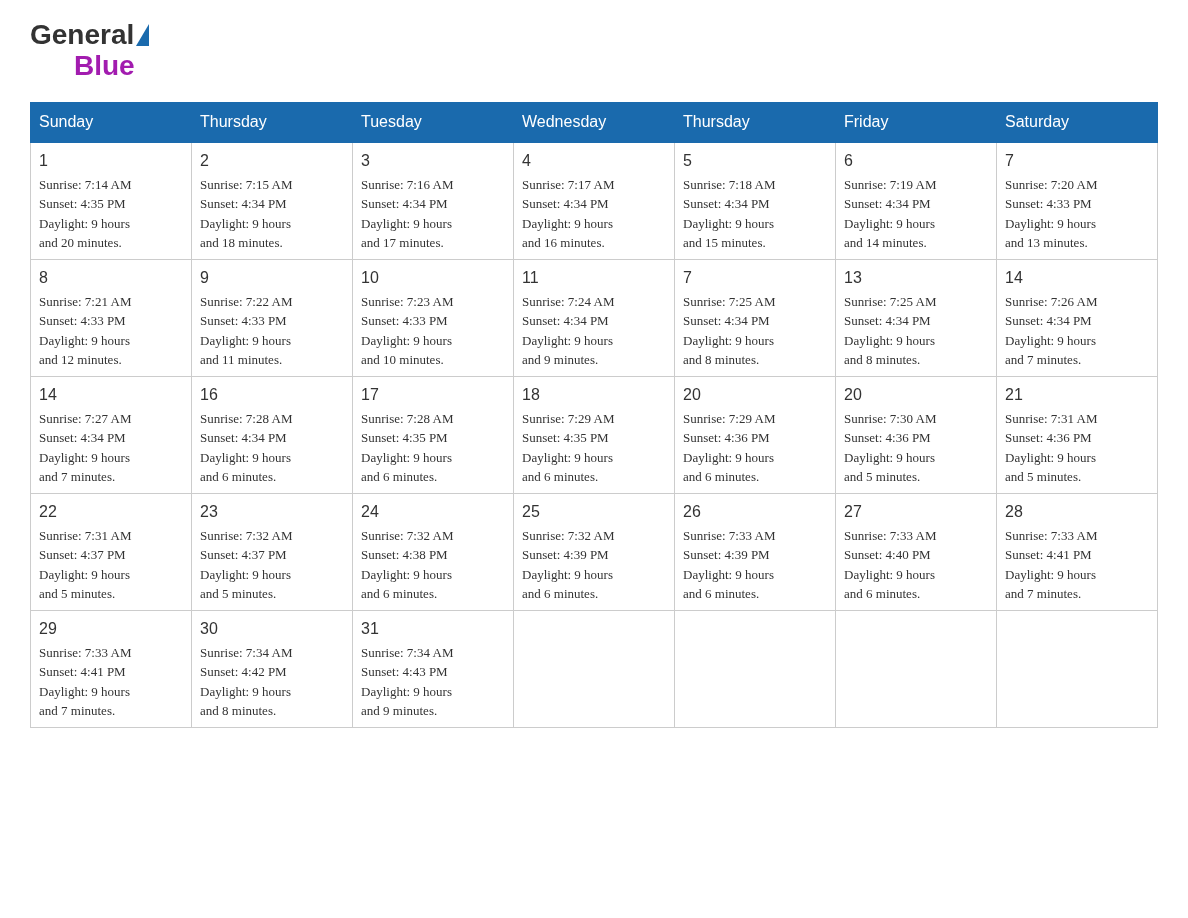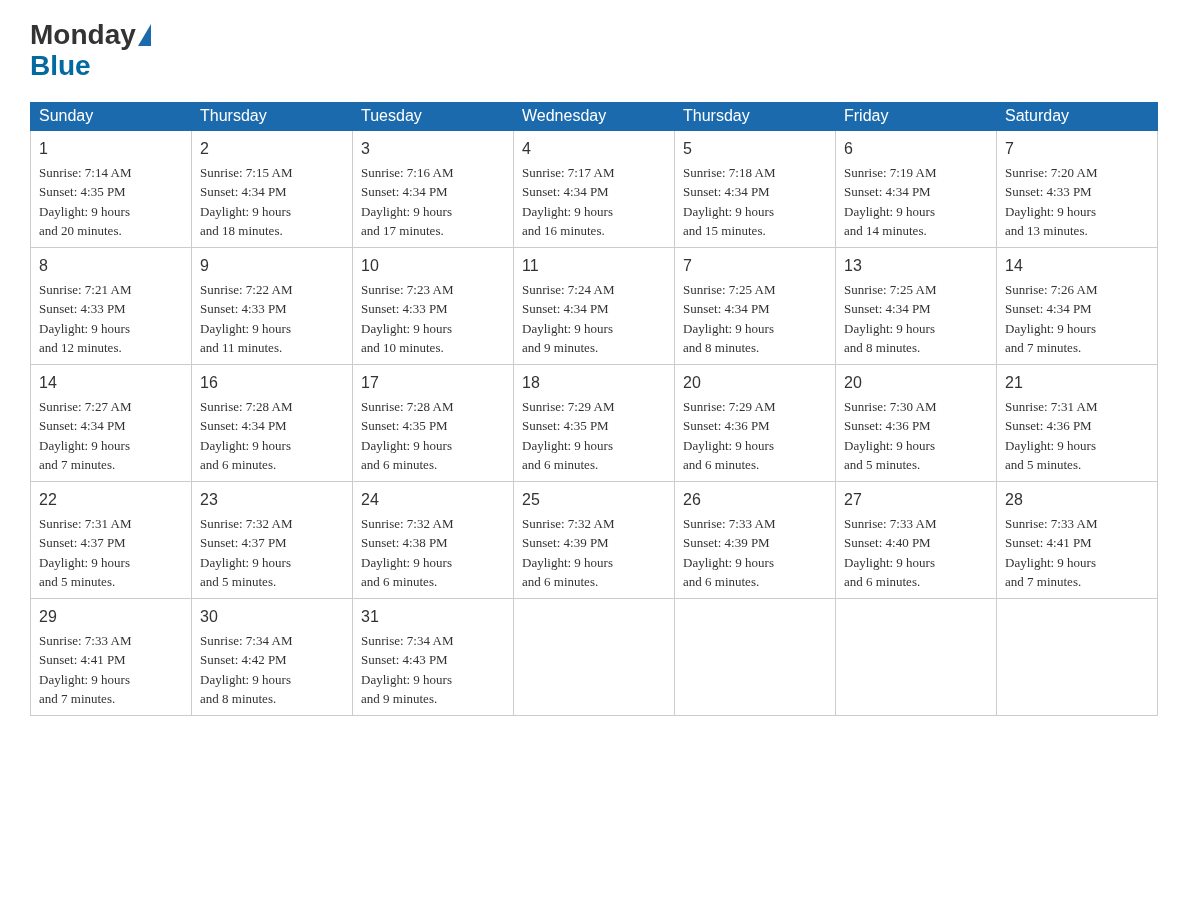--- a/index.html
+++ b/index.html
@@ -36,21 +36,21 @@
       margin-top: 4px;
     }
     table {
       width: 100%;
       border-collapse: collapse;
       table-layout: fixed;
     }
     thead tr th {
       background-color: #1a6aad;
       color: #fff;
-      padding: 4px 8px;
+      padding: 10px 8px;
       font-size: 16px;
       font-weight: normal;
       text-align: left;
       border: 1px solid #1a6aad;
     }
     tbody tr td {
       vertical-align: top;
       padding: 6px 8px;
       font-size: 13px;
       color: #333;
@@ -75,25 +75,25 @@
     tbody tr td:empty {
       background: #fff;
     }
   </style>
 </head>
 <body>
 
 <div class="header">
   <div class="logo">
     <div style="display:flex;align-items:center;">
-      <span style="font-size:28px;font-weight:bold;color:#333;">Monday</span>
+      <span style="font-size:28px;font-weight:bold;color:#333;">General</span>
       <span style="display:inline-block;width:0;height:0;border-left:13px solid transparent;border-bottom:22px solid #1a6aad;margin:0 3px 0 2px;"></span>
     </div>
     <div style="display:flex;justify-content:flex-end;">
-      <span style="font-size:28px;font-weight:bold;color:#0369a1;">Blue</span>
+      <span style="font-size:28px;font-weight:bold;color:#a21caf;margin-left:44px;">Blue</span>
     </div>
   </div>
   <div class="title-block">
     <div class="month-title"></div>
     <div class="subtitle"></div>
   </div>
 </div>
 
 <table>
   <thead>

